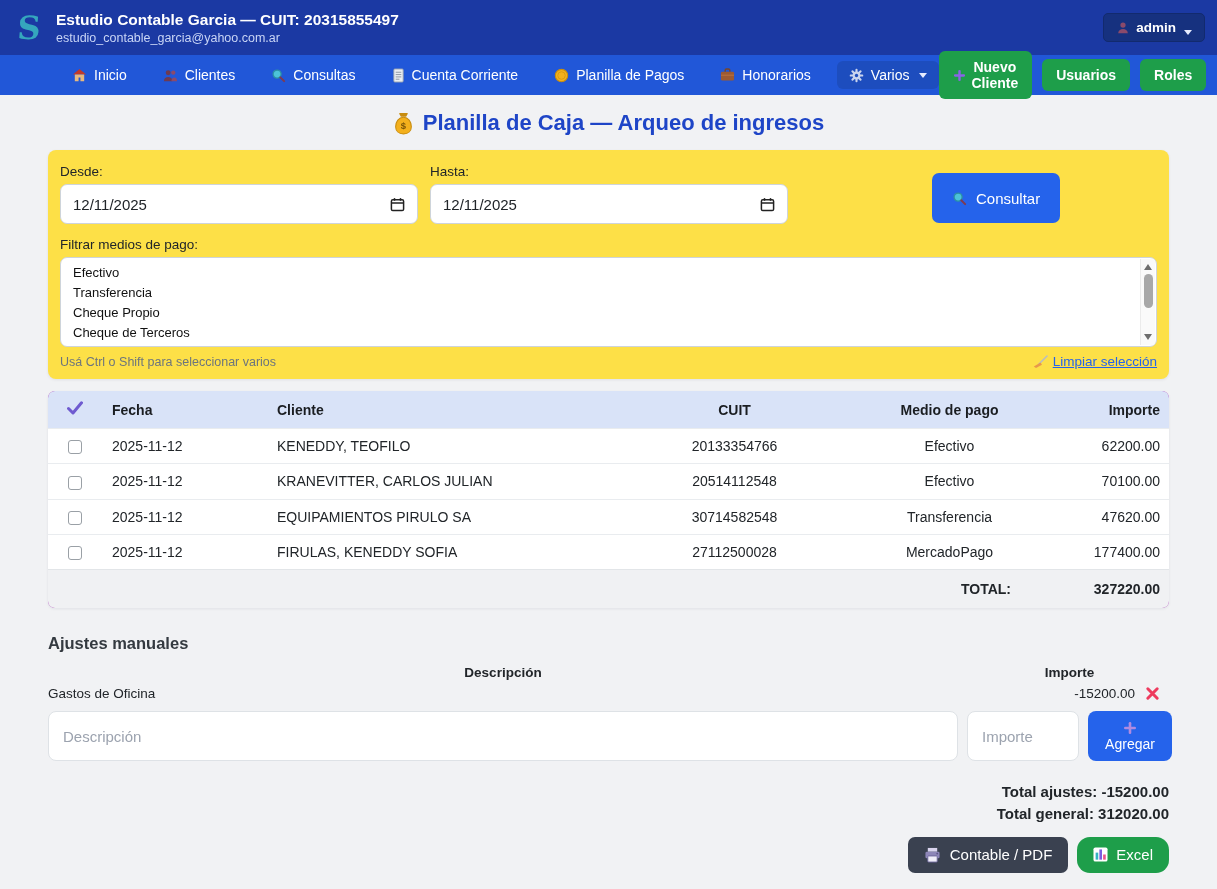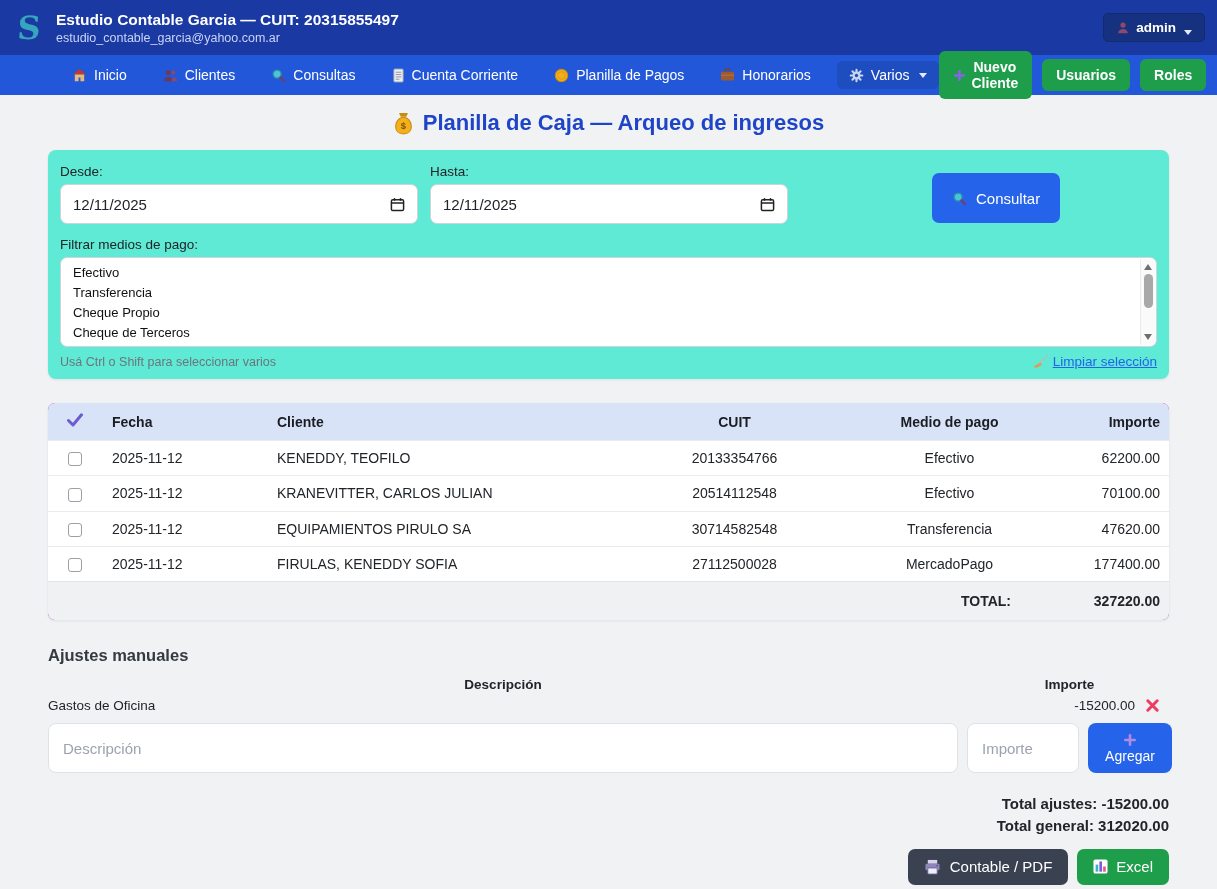--- a/index.html
+++ b/index.html
@@ -45,22 +45,22 @@
     font-size:14px; font-weight:700; padding:8px 14px; display:flex; align-items:center; gap:6px; cursor:pointer;
     font-family:"Liberation Sans", sans-serif;
   }
   
   .page{ padding:0 48px; }
   .page-title{
     text-align:center; font-size:22px; font-weight:700; color:#1e45c7;
     margin:15px 0 14px; display:flex; align-items:center; justify-content:center; gap:9px;
   }
   .card{
-    background:#5eead4; border-radius:8px; box-shadow:0 1px 3px rgba(20,30,60,.08);
-    padding:14px 12px 10px; margin-bottom:24px;
+    background:#fde047; border-radius:8px; box-shadow:0 1px 3px rgba(20,30,60,.08);
+    padding:14px 12px 10px; margin-bottom:12px;
   }
   .filt-row{ display:flex; align-items:flex-end; }
   .field{ width:358px; margin-right:12px; }
   .field label{ display:block; font-size:13.5px; color:#212529; margin-bottom:5px; }
   .input{
     width:100%; height:40px; border:1px solid #ced4da; border-radius:7px;
     font-size:15px; color:#212529; padding:0 12px; display:flex; align-items:center;
     background:#fff; font-family:"Liberation Sans", sans-serif;
   }
   .date-input{ justify-content:space-between; }
@@ -124,21 +124,21 @@
     cursor:pointer; font-family:"Liberation Sans", sans-serif;
   }
   .totals{ text-align:right; margin:18px 0 12px; font-size:15px; font-weight:700; line-height:1.45; }
   .foot-btns{ display:flex; justify-content:flex-end; gap:9px; }
   .btn-dark{
     background:#3a4150; color:#fff; border:none; border-radius:7px; height:36px;
     font-size:15px; padding:0 16px; display:flex; align-items:center; gap:9px; cursor:pointer;
     font-family:"Liberation Sans", sans-serif;
   }
   .btn-excel{
-    background:#1e9e4a; color:#fff; border:none; border-radius:7px; height:36px;
+    background:#1e9e4a; color:#fff; border:none; border-radius:13px; height:36px;
     font-size:15px; padding:0 16px; display:flex; align-items:center; gap:8px; cursor:pointer;
     font-family:"Liberation Sans", sans-serif;
   }
   .icon{ display:inline-flex; flex:none; }
 </style>
 </head>
 <body>
 
 <header class="topbar">
   <div class="logo">S</div>

